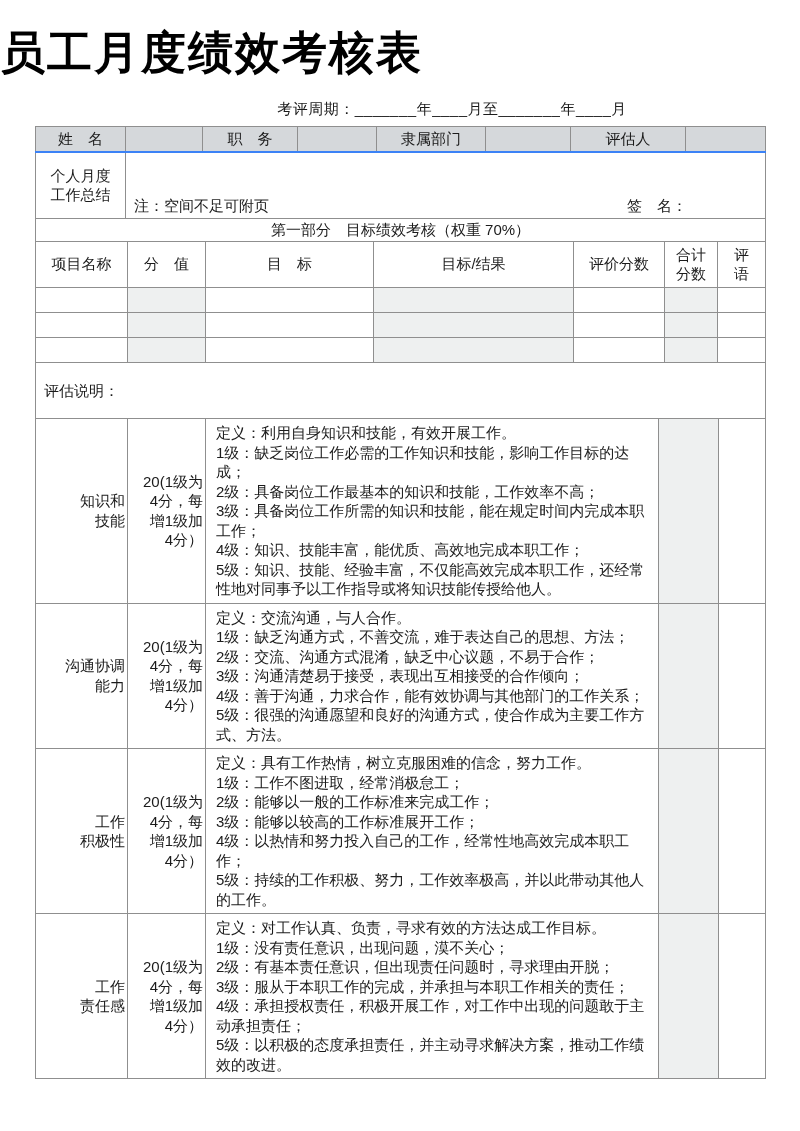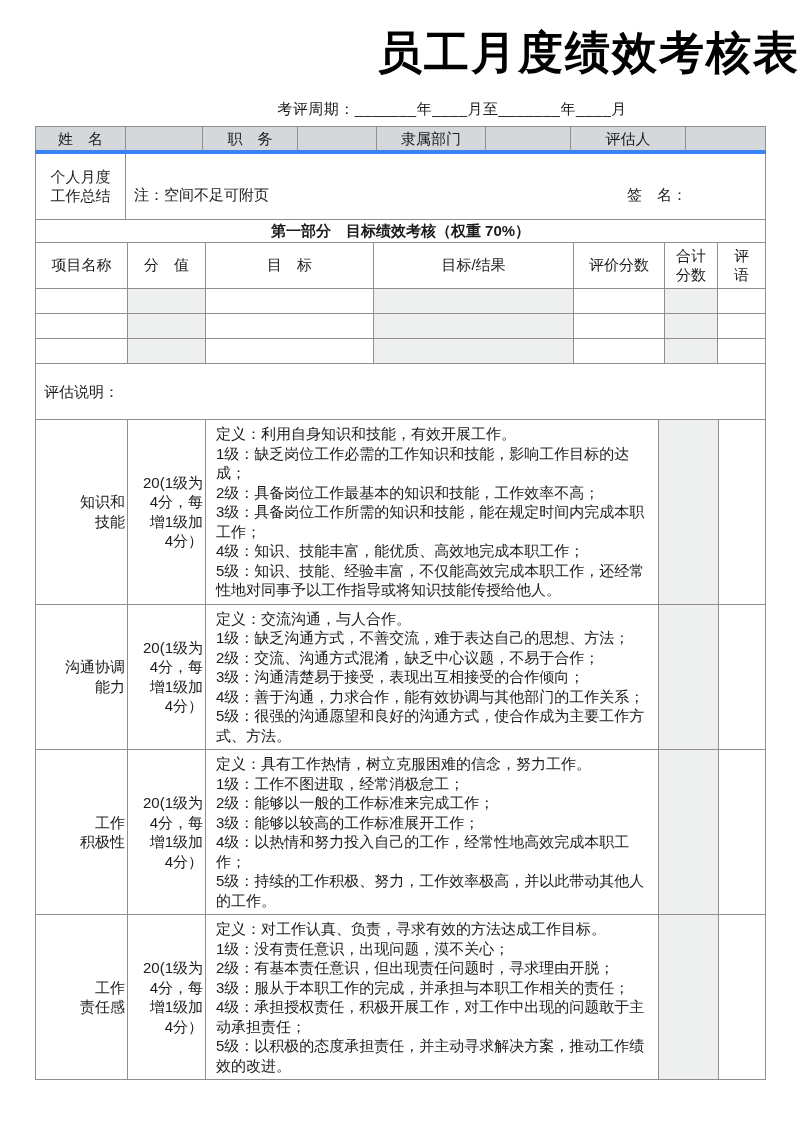--- a/index.html
+++ b/index.html
@@ -6,21 +6,21 @@
   html, body { background: #ffffff; }
   body {
     width: 800px; min-height: 1131px;
     font-family: "Liberation Sans", sans-serif;
     color: #1b1b1b;
     -webkit-font-smoothing: antialiased;
   }
   .page { width: 800px; padding-top: 26px; }
 
   .doc-title {
-    text-align: right;
+    text-align: left;
     font-size: 45px;
     font-weight: 900;
     letter-spacing: 2px;
     line-height: 54px;
     color: #000;
   }
 
   .period-line {
     width: fit-content;
     margin: 20px auto 7px auto;
@@ -43,33 +43,33 @@
     border: 1px solid #8f8f8f;
     text-align: center;
     vertical-align: middle;
     padding: 1px 4px;
     line-height: 19.5px;
     overflow: hidden;
   }
 
   
   .row-gray td { background: #d5d8db; }
-  .row-gray td { border-bottom: 4px solid #3b82f6; height: 25px; }
+  .row-gray td { border-bottom: 2px solid #3b82f6; height: 25px; }
 
   .summary-row { height: 38px; }
   .summary-label { white-space: pre-line; padding: 13px 2px; }
-  .summary-cell { vertical-align: bottom; text-align: center; padding: 14px 8px; }
+  .summary-cell { vertical-align: bottom; text-align: center; padding: 2px 8px; }
   .summary-inner {
     display: flex; justify-content: space-between; align-items: flex-end;
   }
   .summary-sign { margin-right: 70px; }
 
   .section-title-row td {
     height: 23px;
-    font-weight: bold;
+    font-weight: normal;
     padding: 1px 2px;
     margin-top: 8px;
   }
 
   .p1-header-row td { height: 46px; white-space: pre-line; }
   .p1-empty-row td { height: 25px; }
   .shade { background: #eef0f0; }
 
   .note-row td {
     height: 42px;

